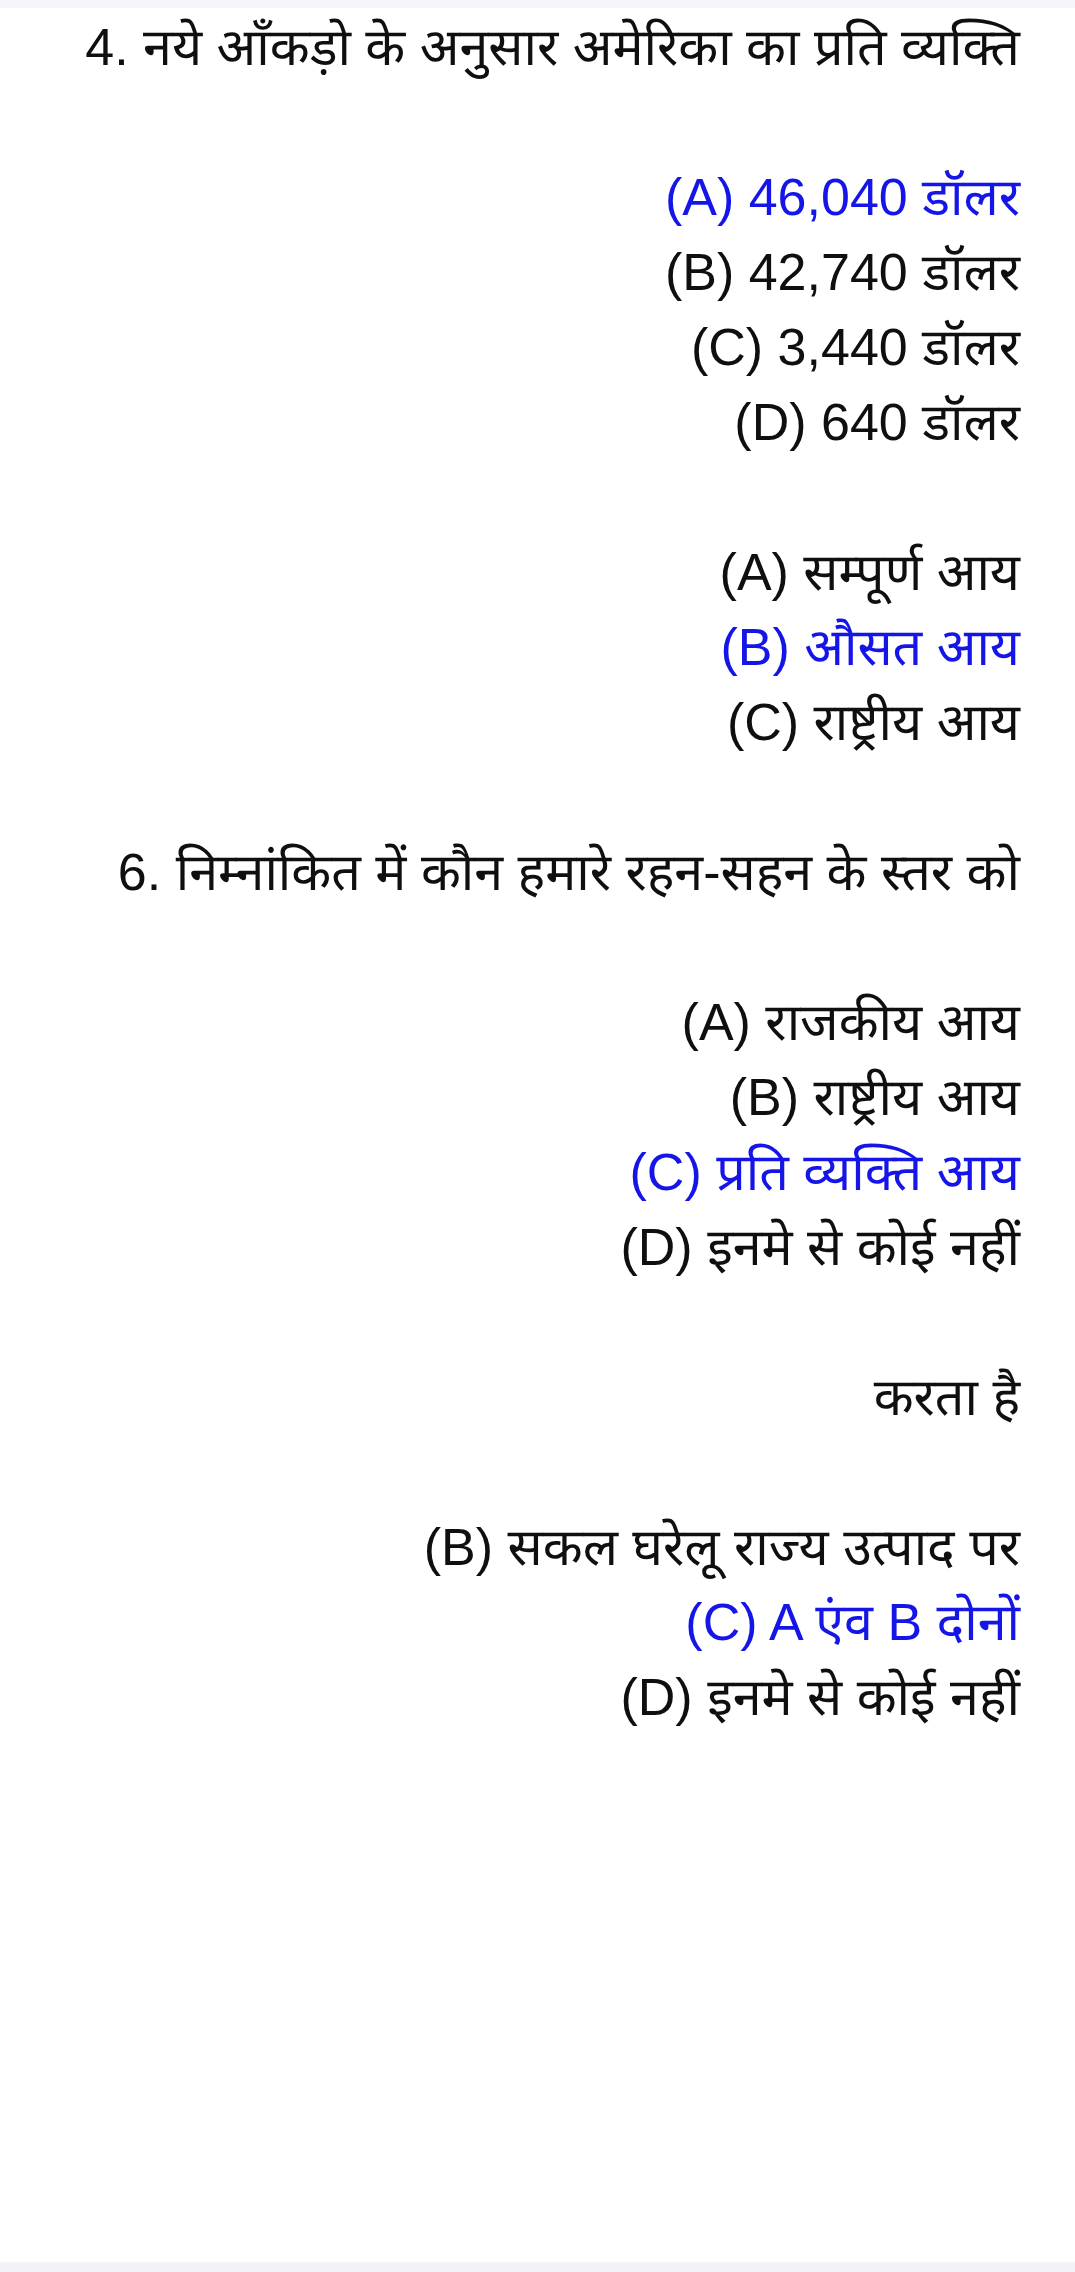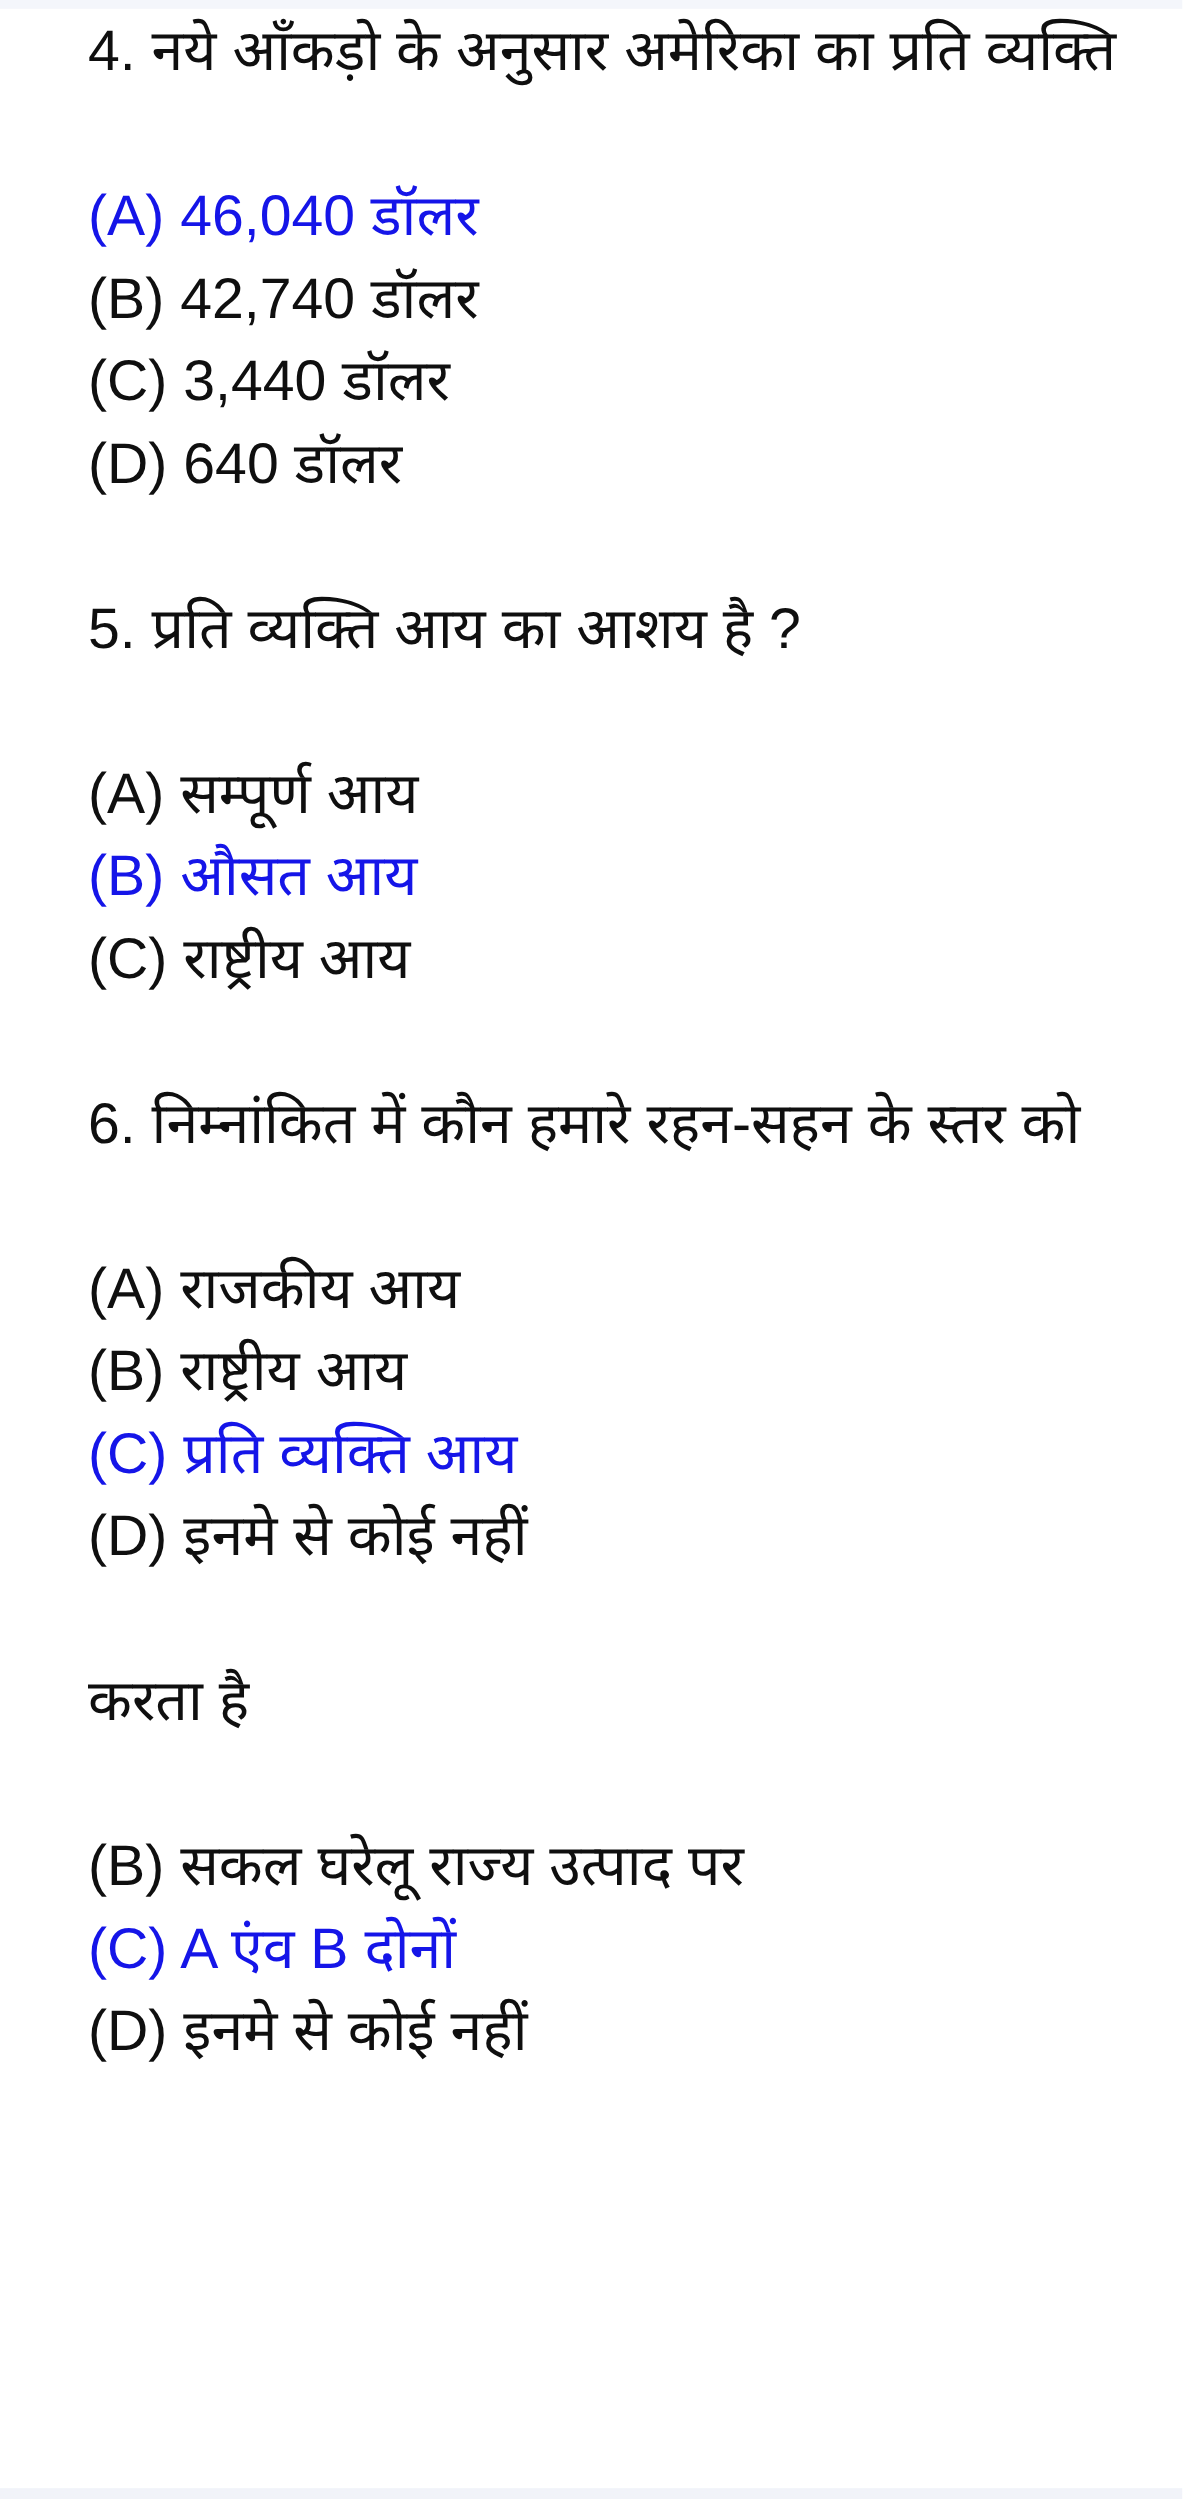--- a/index.html
+++ b/index.html
@@ -30,20 +30,21 @@
     position: relative;
     padding: 10px 55px 0 80px;
     z-index: 1;
   }
   .question { margin: 0; }
   .question.gap-above { margin-top: 75px; }
   .options { margin-top: 75px; }
   .line, .option {
     white-space: nowrap;
     height: 75px;
+    text-align: right;
   }
   .option.hl {
     color: #1515e8;
     font-weight: normal;
   }
 </style>
 </head>
 <body>
 
 <div class="edge-strip top"></div>
@@ -53,23 +54,20 @@
   <div class="question">
     <div class="line">4. नये आँकड़ो के अनुसार अमेरिका का प्रति व्यक्ति</div>
   </div>
   <div class="options">
     <div class="option hl">(A) 46,040 डॉलर</div>
     <div class="option">(B) 42,740 डॉलर</div>
     <div class="option">(C) 3,440 डॉलर</div>
     <div class="option">(D) 640 डॉलर</div>
   </div>
 
-  <div class="question gap-above">
-    <div class="line">5. प्रति व्यक्ति आय का आशय है ?</div>
-  </div>
   <div class="options">
     <div class="option">(A) सम्पूर्ण आय</div>
     <div class="option hl">(B) औसत आय</div>
     <div class="option">(C) राष्ट्रीय आय</div>
   </div>
 
   <div class="question gap-above">
     <div class="line">6. निम्नांकित में कौन हमारे रहन-सहन के स्तर को</div>
   </div>
   <div class="options">

